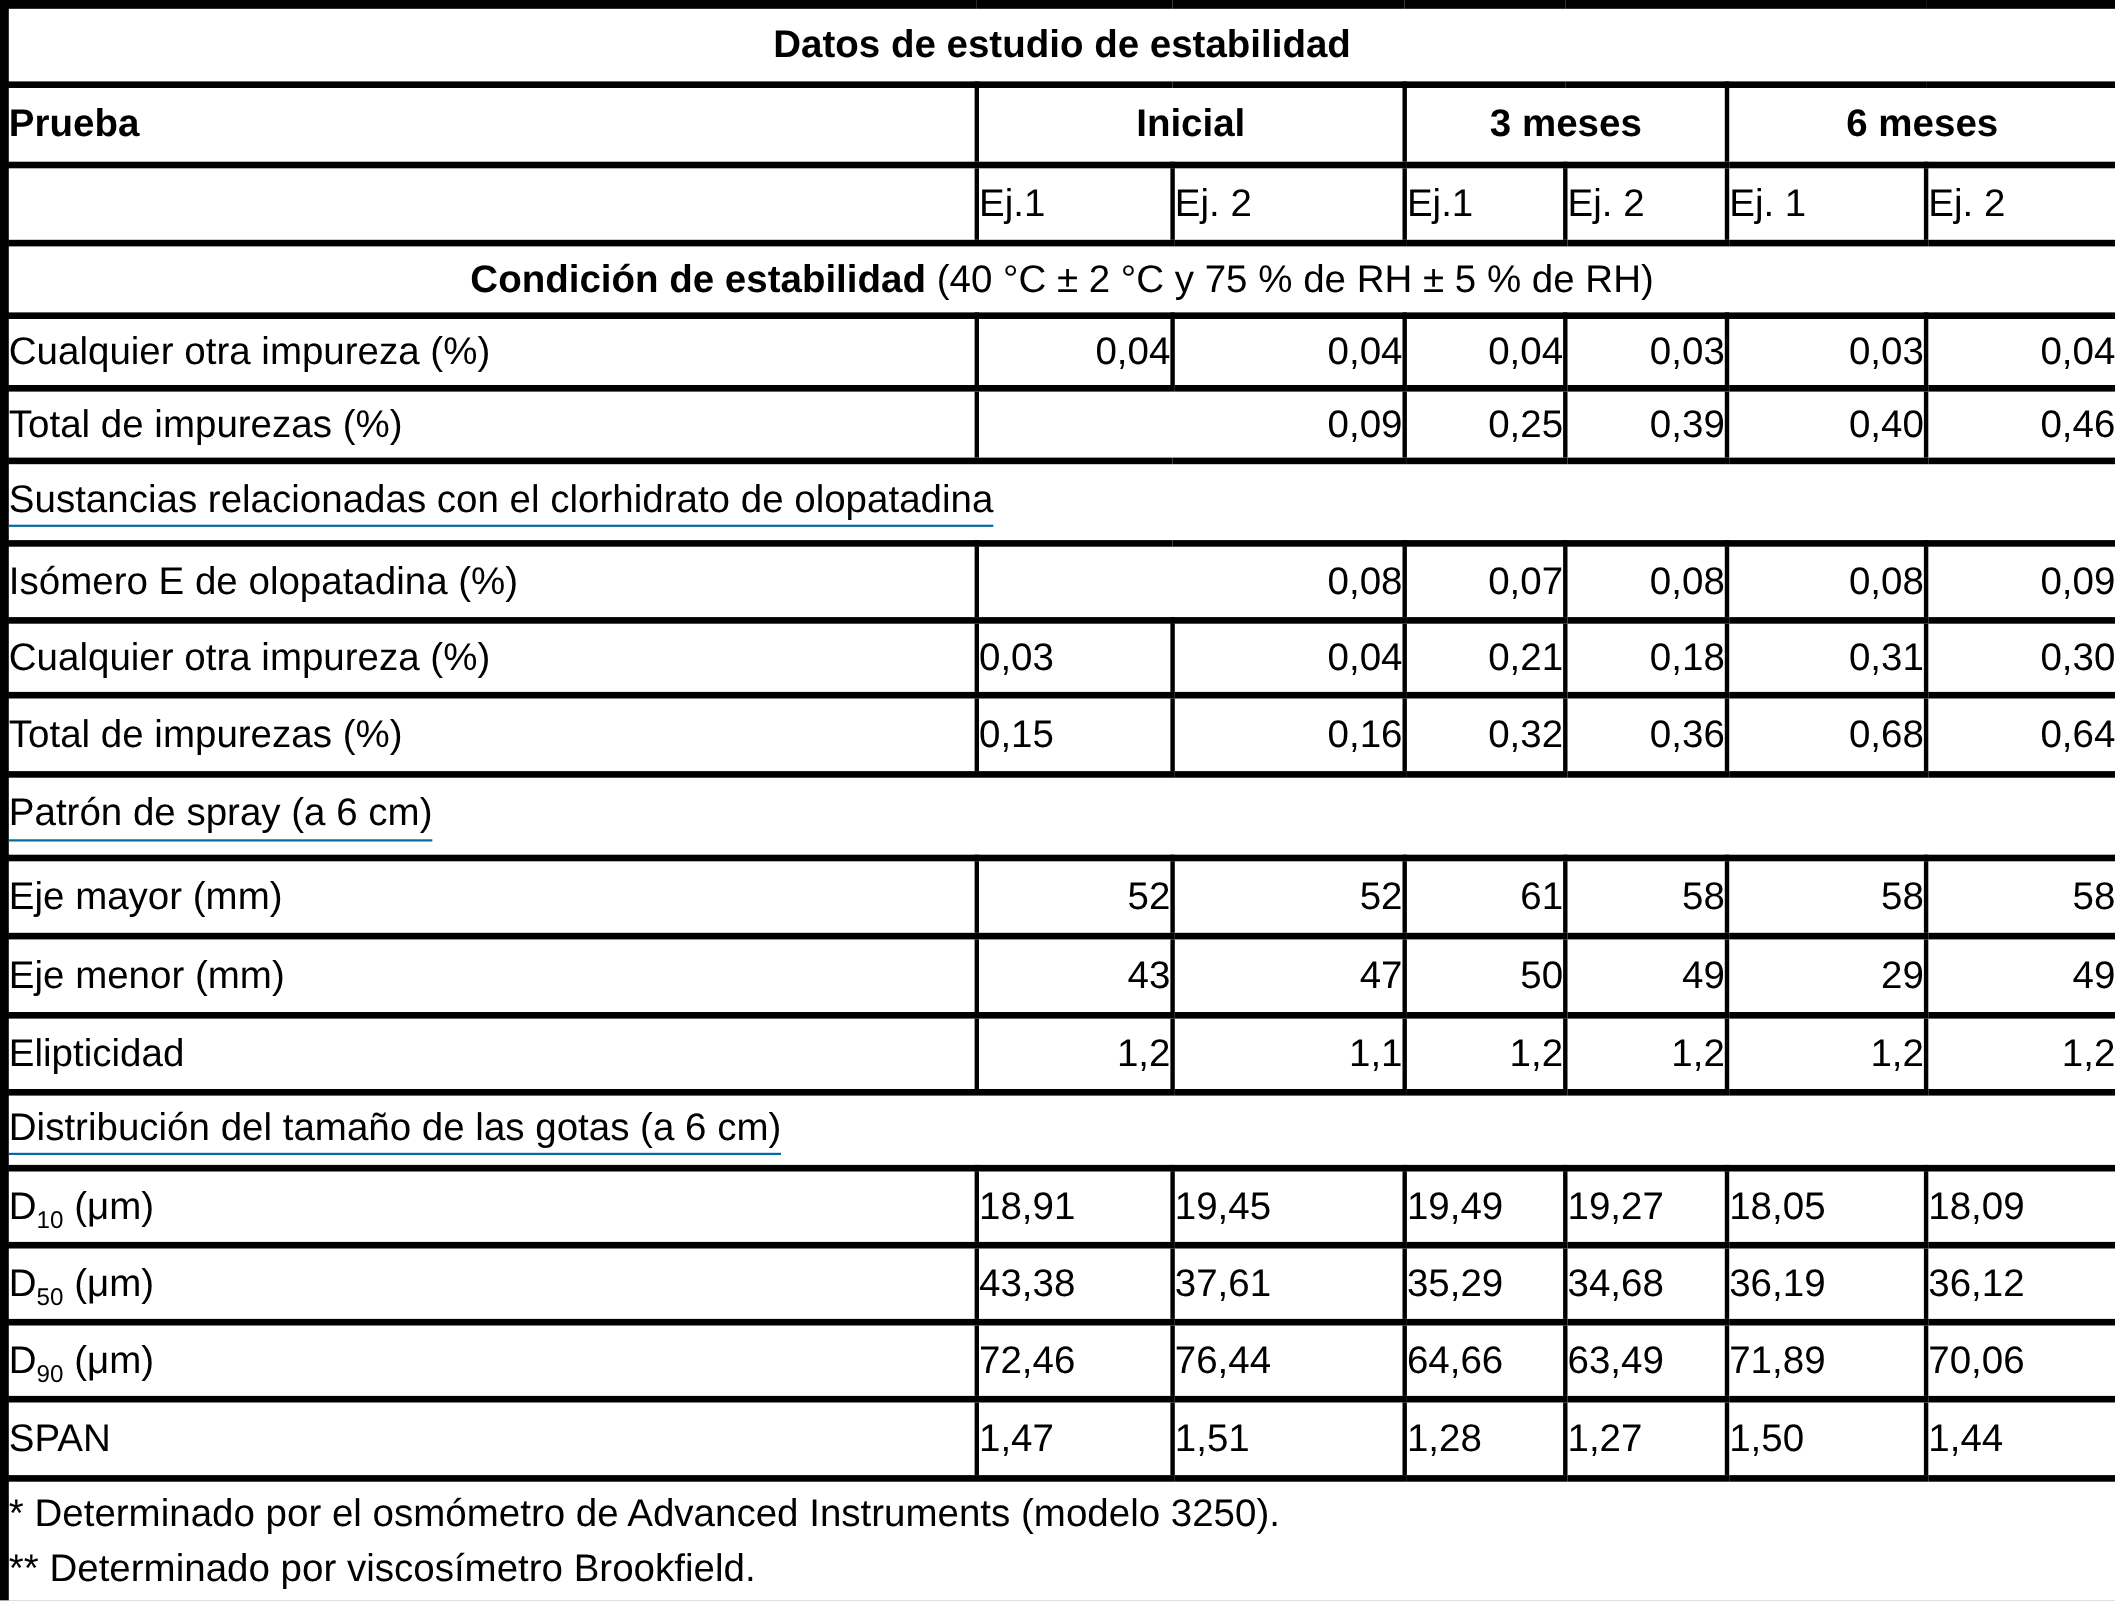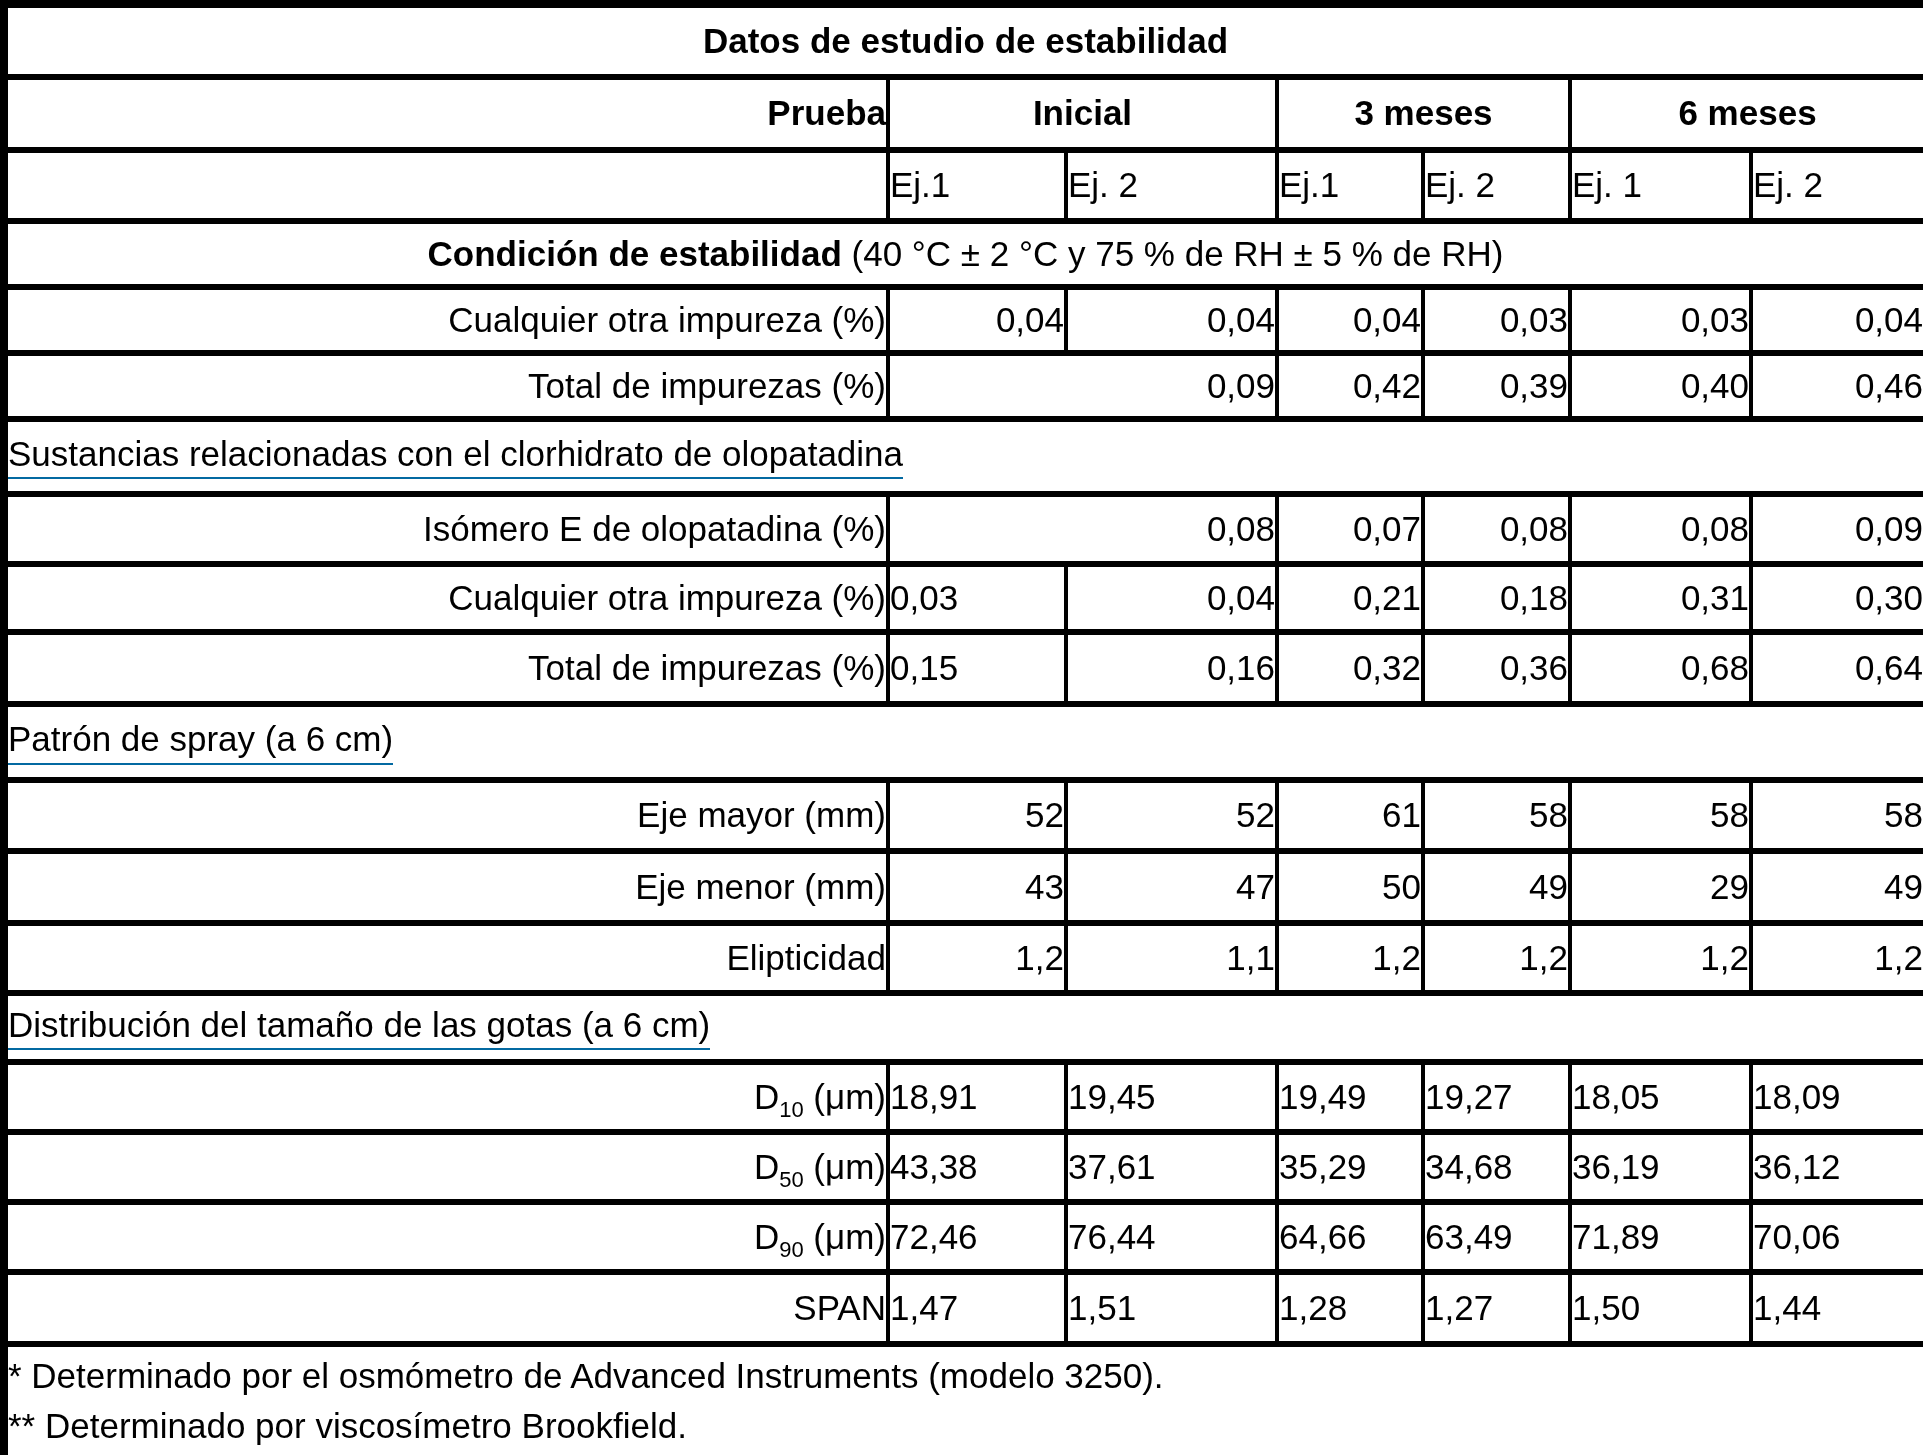--- a/index.html
+++ b/index.html
@@ -33,21 +33,21 @@
     vertical-align: middle;
     padding: 0;
     overflow: hidden;
     white-space: nowrap;
   }
   td.title-cell {
     text-align: center;
     font-weight: bold;
   }
   td.label {
-    text-align: right;
+    text-align: left;
     padding-left: 12px;
   }
   td.bold { font-weight: bold; }
   td.val-c { text-align: right; }
   td.val-l { text-align: left; padding-left: 10px; }
   td.group-head { text-align: center; font-weight: bold; }
   td.ej-head { text-align: left; font-weight: normal; padding-left: 8px; }
   td.center-mixed { text-align: center; }
   .bold-inline { font-weight: bold; }
   td.section-cell { text-align: left; padding-left: 12px; }
@@ -131,21 +131,21 @@
       <td class="val-c">0,04</td>
       <td class="val-c">0,04</td>
       <td class="val-c">0,03</td>
       <td class="val-c">0,03</td>
       <td class="val-c">0,04</td>
     </tr>
 
     <tr class="rh66">
       <td class="label">Total de impurezas (%)</td>
       <td class="val-c" colspan="2">0,09</td>
-      <td class="val-c">0,42</td>
+      <td class="val-c">0,25</td>
       <td class="val-c">0,39</td>
       <td class="val-c">0,40</td>
       <td class="val-c">0,46</td>
     </tr>
 
     <tr class="rh75">
       <td class="section-cell" colspan="7">
         <span class="underlined">Sustancias relacionadas con el clorhidrato de olopatadina</span>
       </td>
     </tr>

